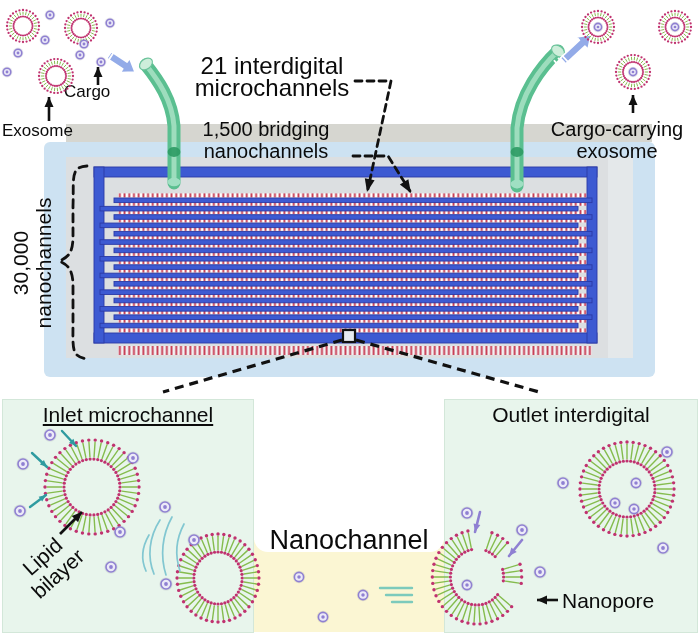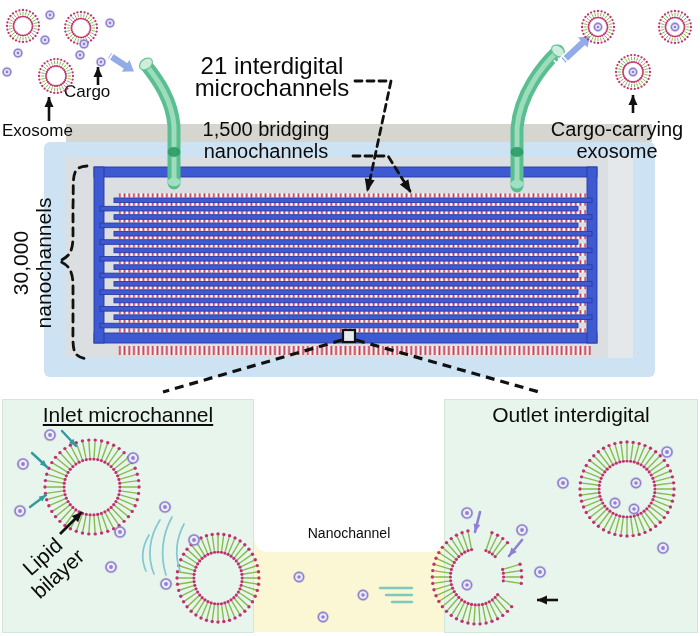--- a/index.html
+++ b/index.html
@@ -19,21 +19,21 @@
   #white-gap{left:254px;top:399px;width:190px;height:153px;background:#fff;border-radius:0 0 14px 14px;}
   #lbl-exosome{left:2px;top:122px;font-size:17px;}
   #lbl-cargo{left:64px;top:83px;font-size:17px;}
   #lbl-interdigital{left:186px;top:55px;width:172px;font-size:24px;}
   #lbl-bridging{left:180px;top:118px;width:172px;font-size:20px;}
   #lbl-carrying{left:531px;top:118px;width:172px;font-size:20px;}
   #lbl-side{left:-73px;top:240px;width:210px;height:46px;font-size:21px;line-height:23px;
             transform:rotate(-90deg);}
   #lbl-inlet{left:2px;top:403px;width:252px;font-size:21px;text-decoration:underline;}
   #lbl-outlet{left:444px;top:403px;width:254px;font-size:21px;}
-  #lbl-nanochannel{left:254px;top:526px;width:190px;font-size:14px;}
+  #lbl-nanochannel{left:254px;top:526px;width:190px;font-size:27px;}
   #lbl-nanopore{left:562px;top:589px;font-size:21px;}
   #lbl-lipid{left:-15px;top:542px;width:130px;font-size:21px;line-height:23px;transform:rotate(-42deg);}
   #fig{position:absolute;left:0;top:0;z-index:5;pointer-events:none;}
 </style>
 </head>
 <body>
 
 <div class="scene">
 
   <div class="abs" id="glass-band"></div>
@@ -60,20 +60,21 @@
     <div>Cargo-carrying</div>
     <div>exosome</div>
   </div>
   <div class="lbl center" id="lbl-side">
     <div>30,000</div>
     <div>nanochannels</div>
   </div>
   <div class="lbl center" id="lbl-inlet">Inlet microchannel</div>
   <div class="lbl center" id="lbl-outlet">Outlet interdigital</div>
   <div class="lbl center" id="lbl-nanochannel">Nanochannel</div>
+  <div class="lbl" id="lbl-nanopore">Nanopore</div>
   <div class="lbl center" id="lbl-lipid">
     <div>Lipid</div>
     <div>bilayer</div>
   </div>
 
   <svg id="fig" width="700" height="636" viewBox="0 0 700 636">
       <defs>
         <pattern id="tickp" patternUnits="userSpaceOnUse" width="4.7" height="4">
           <rect width="4.7" height="4" fill="#ffffff"></rect>
           <rect x="1.4" width="1.9" height="4" fill="#c73b52"></rect>

